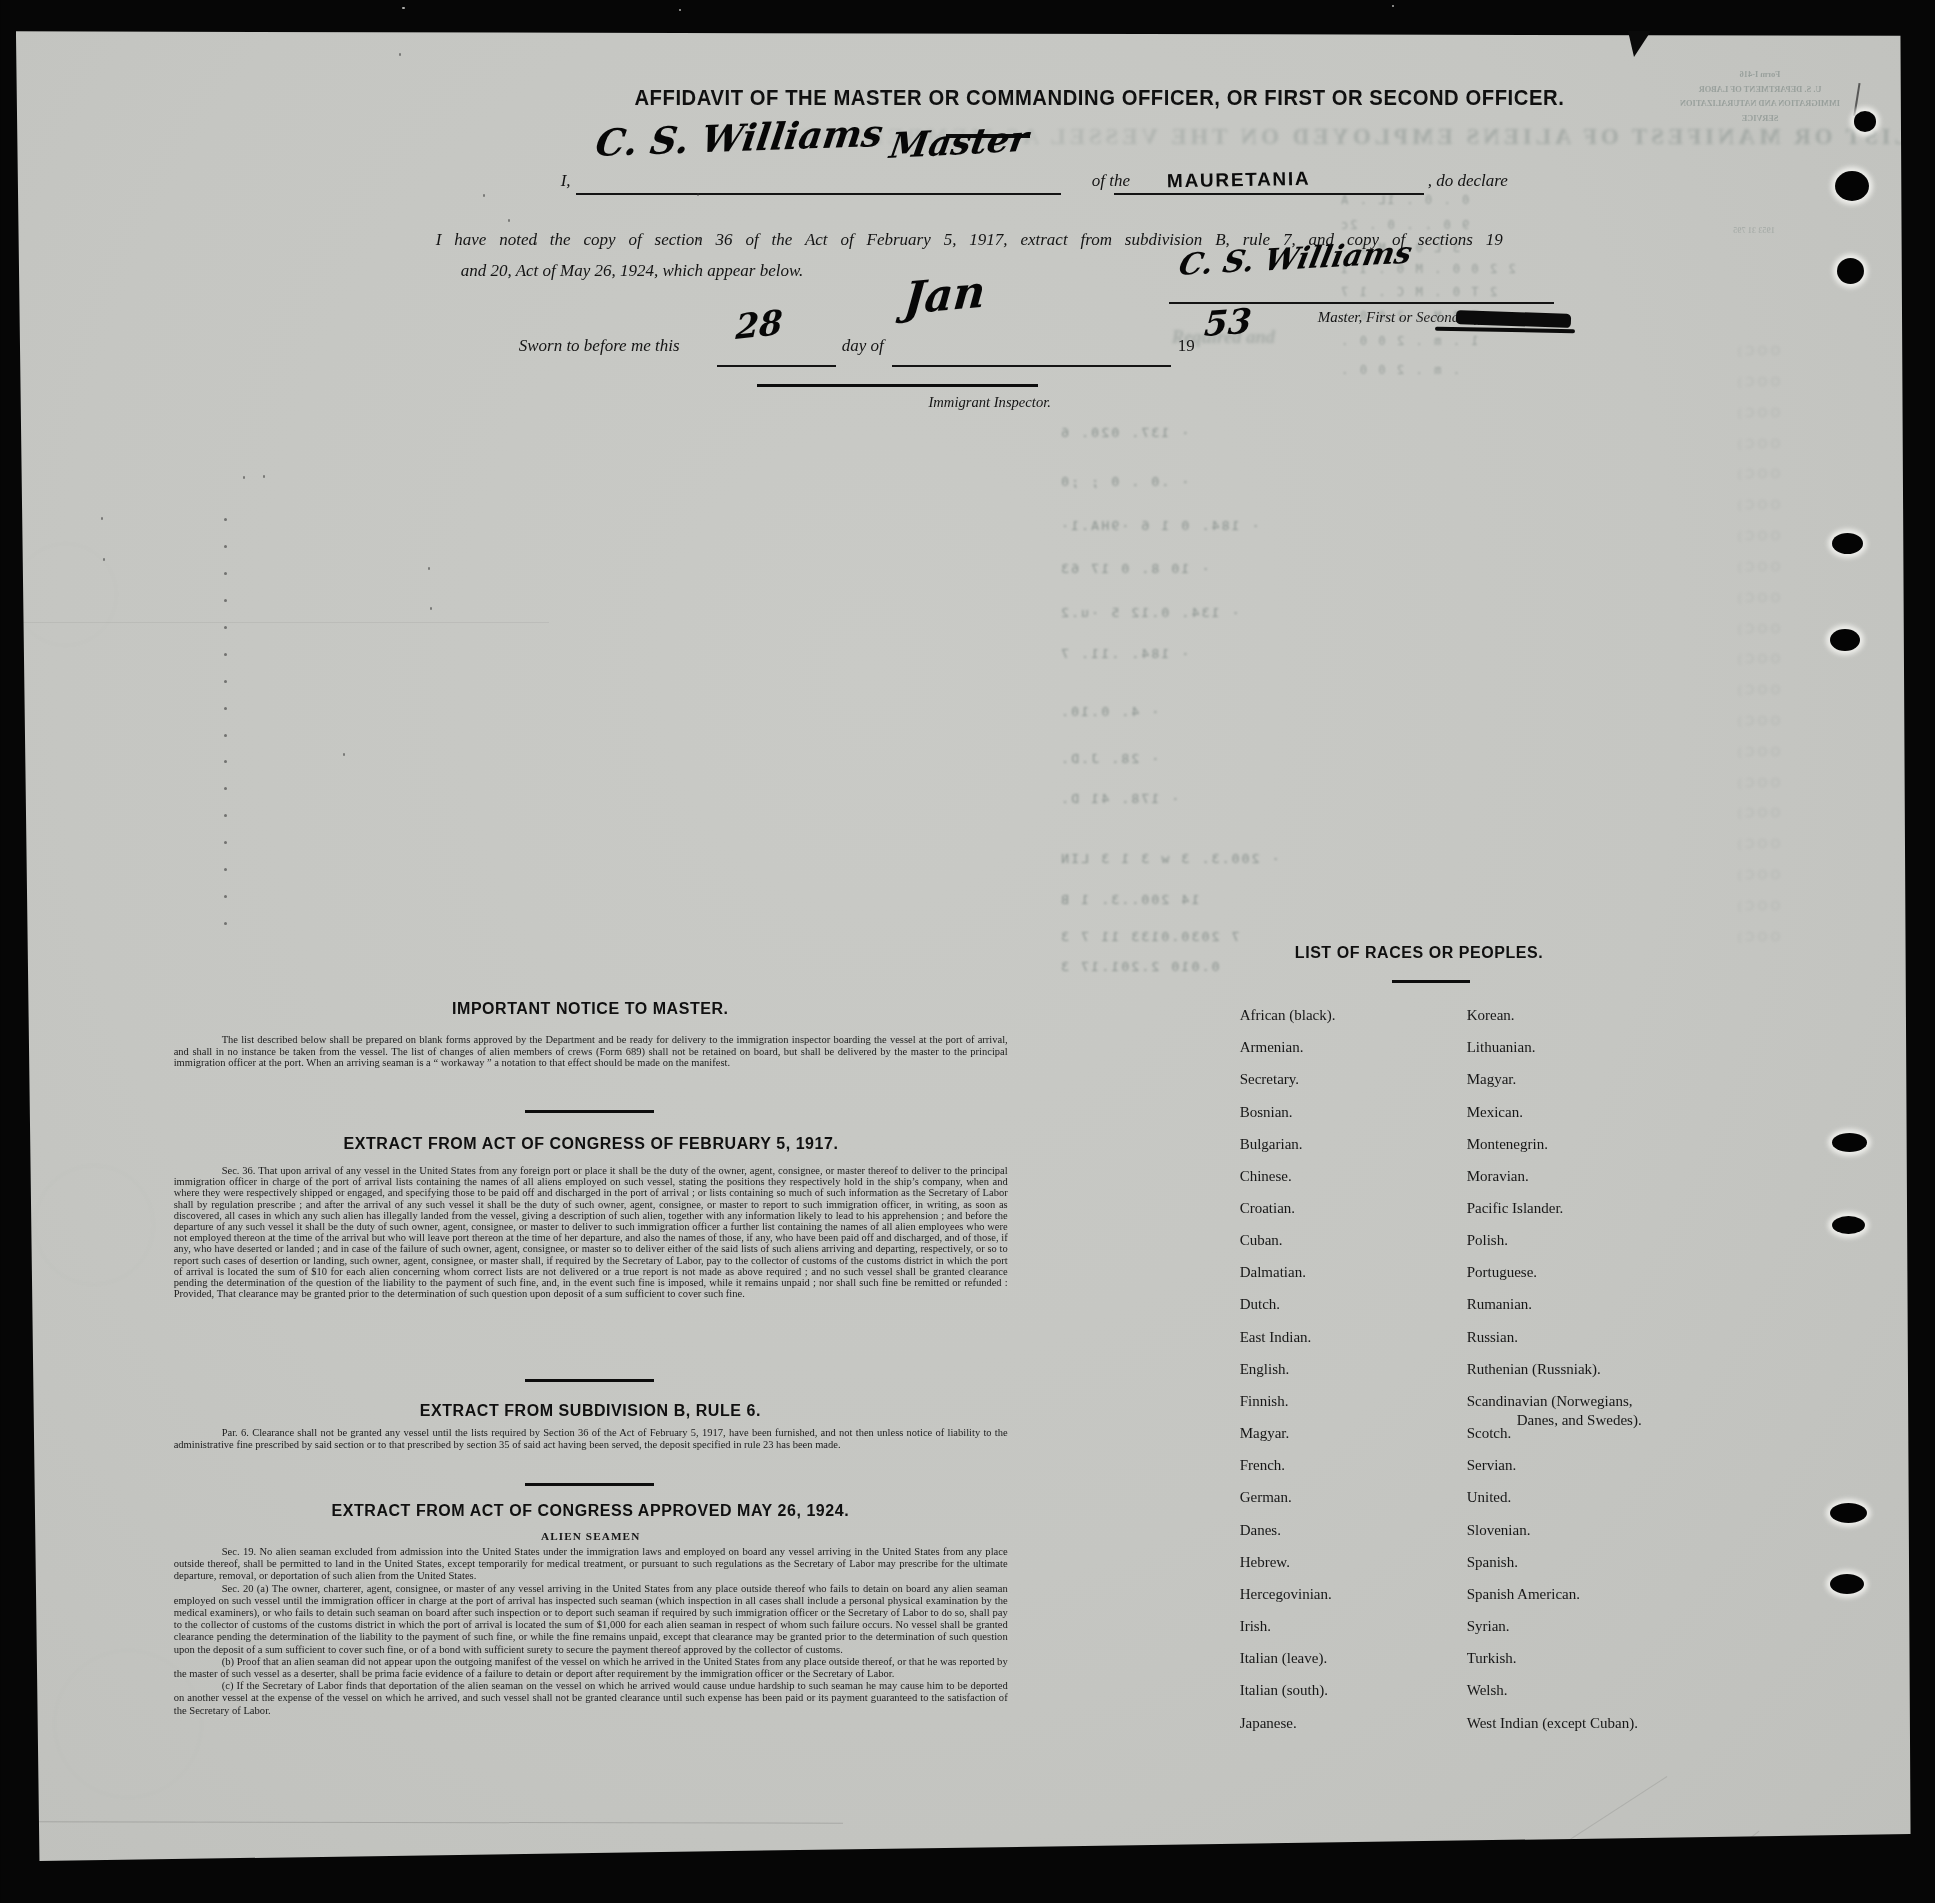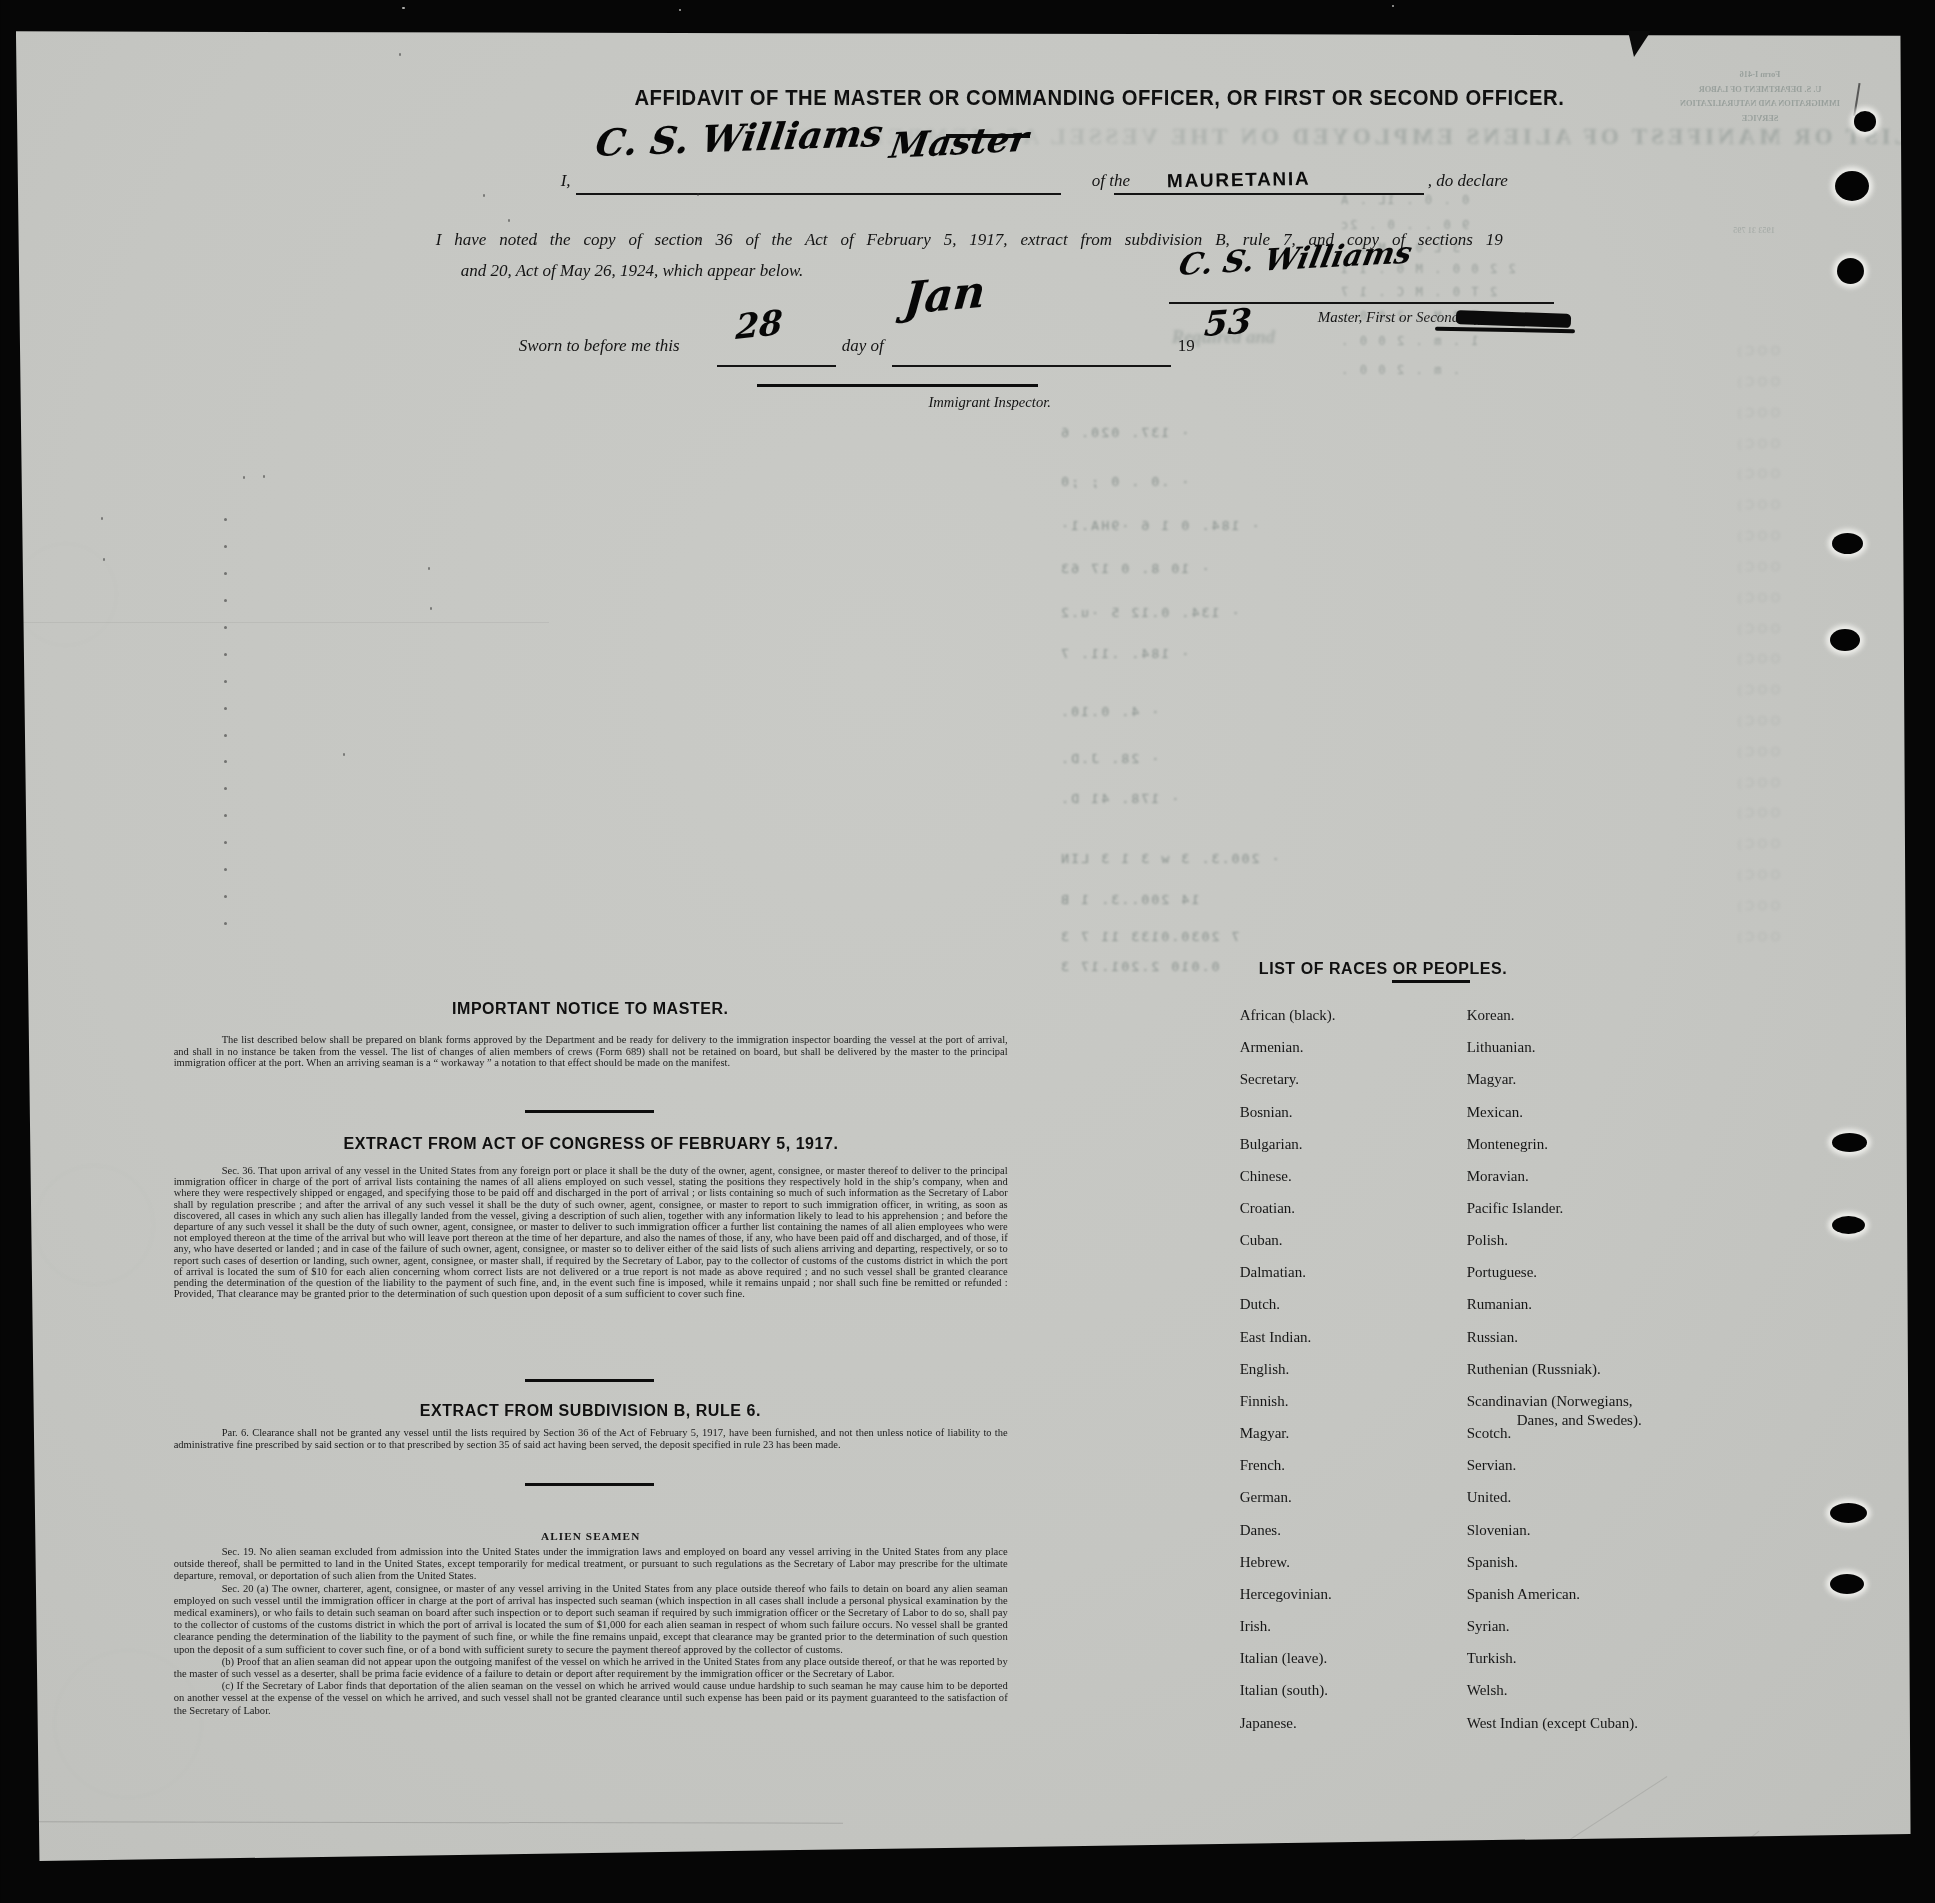--- a/index.html
+++ b/index.html
@@ -154,29 +154,32 @@
     <div class="abs bar" style="left:509px;top:1348px;width:129px;height:3.4px;"></div>
 
     <div class="abs gothic sec-head" style="top:1369px;">
       <span>EXTRACT FROM SUBDIVISION B, RULE 6.</span>
     </div>
     <div class="abs legal" style="top:1396px;line-height:11.7px;">
       <p>Par. 6.   Clearance shall not be granted any vessel until the lists required by Section 36 of the Act of February 5, 1917, have been furnished, and not then unless notice of liability to the administrative fine prescribed by said section or to that prescribed by section 35 of said act having been served, the deposit specified in rule 23 has been made.</p>
     </div>
     <div class="abs bar" style="left:509px;top:1452px;width:129px;height:3.4px;"></div>
 
+    <div class="abs gothic sec-head" style="top:1469px;">
+      <span>EXTRACT FROM ACT OF CONGRESS APPROVED MAY 26, 1924.</span>
+    </div>
     <div class="abs subhead" style="top:1499px;">ALIEN SEAMEN</div>
     <div id="p1924" class="abs legal" style="top:1515px;">
         <p>Sec. 19.   No alien seaman excluded from admission into the United States under the immigration laws and employed on board any vessel arriving in the United States from any place outside thereof, shall be permitted to land in the United States, except temporarily for medical treatment, or pursuant to such regulations as the Secretary of Labor may prescribe for the ultimate departure, removal, or deportation of such alien from the United States.</p>
         <p>Sec. 20 (a)  The owner, charterer, agent, consignee, or master of any vessel arriving in the United States from any place outside thereof who fails to detain on board any alien seaman employed on such vessel until the immigration officer in charge at the port of arrival has inspected such seaman (which inspection in all cases shall include a personal physical examination by the medical examiners), or who fails to detain such seaman on board after such inspection or to deport such seaman if required by such immigration officer or the Secretary of Labor to do so, shall pay to the collector of customs of the customs district in which the port of arrival is located the sum of  $1,000 for each alien seaman in respect of whom such failure occurs.   No vessel shall be granted clearance pending the determination of the liability to the payment of such fine, or while the fine remains unpaid, except that clearance may be granted prior to the determination of such question upon the deposit of a sum sufficient to cover such fine, or of a bond with sufficient surety to secure the payment thereof approved by the collector of customs.</p>
         <p>(b)   Proof that an alien seaman did not appear upon the outgoing manifest of the vessel on which he arrived in the United States from any place outside thereof, or that he was reported by the master of such vessel as a deserter, shall be prima facie evidence of a failure to detain or deport after requirement by the immigration officer or the Secretary of Labor.</p>
         <p>(c)   If the Secretary of Labor finds that deportation of the alien seaman on the vessel on which he arrived would cause undue hardship to such seaman he may cause him to be deported on another vessel at the expense of the vessel on which he arrived, and such vessel shall not be granted clearance until such expense has been paid or its payment guaranteed to the satisfaction of the Secretary of Labor.</p>
       </div>
 
-    <div class="abs gothic races-head" style="left:1232px;top:911px;width:269px;margin-top:16px;">
+    <div class="abs gothic races-head" style="left:1268px;top:911px;width:269px;">
       <span>LIST OF RACES OR PEOPLES.</span>
     </div>
     <div class="abs bar" style="left:1376px;top:949px;width:78px;height:3.4px;"></div>
     <div id="races-rows">
         <div class="race-row" style="top: 976px;">
           <span class="race-left">African (black).</span>
           <span class="race-right">Korean.</span>
         </div>
         <div class="race-row" style="top: 1008px;">
           <span class="race-left">Armenian.</span>

